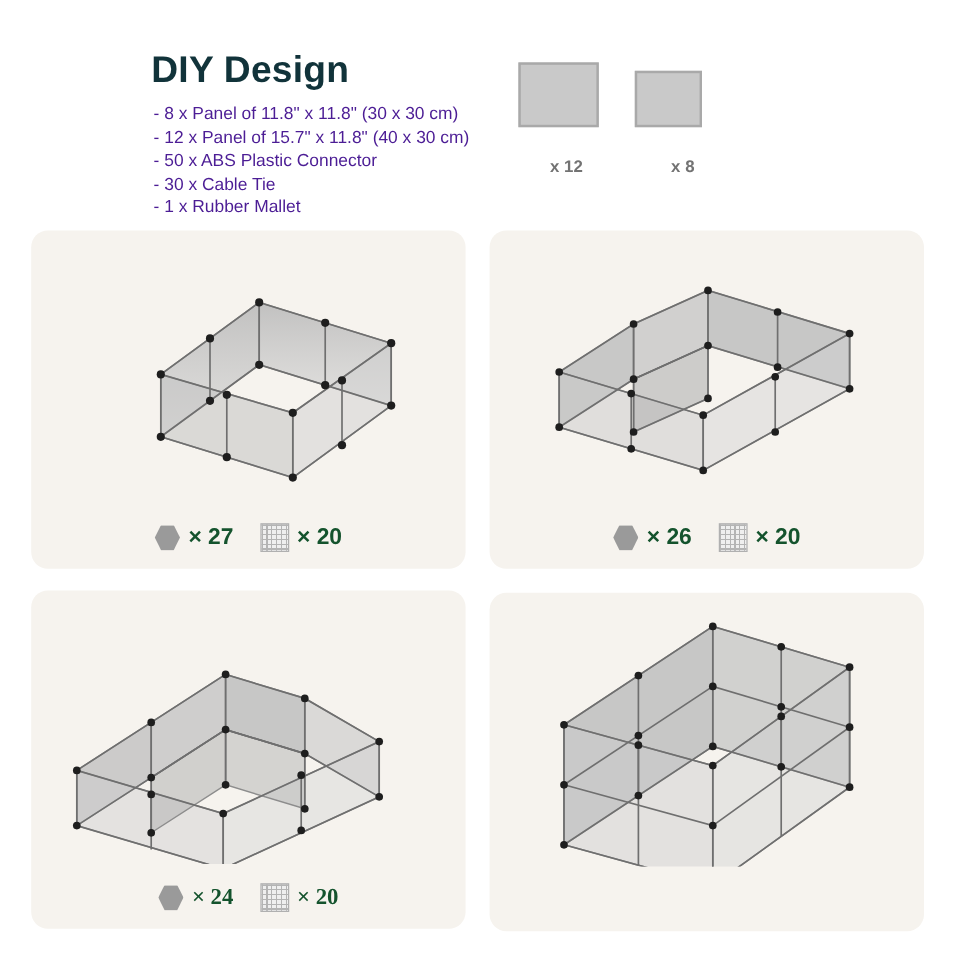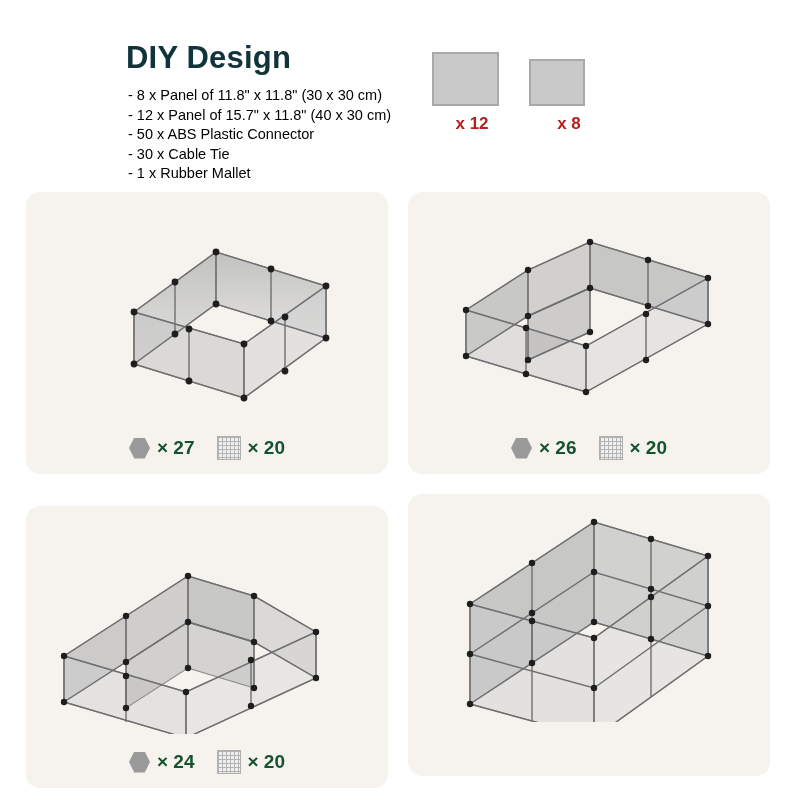--- a/index.html
+++ b/index.html
@@ -37,21 +37,21 @@
     font-weight: bold;
     letter-spacing: 0.2px;
     color: #11333a;
   }
   .spec-list {
     position: absolute;
     left: 128px;
     top: 86px;
     font-size: 14.5px;
     line-height: 19.6px;
-    color: #000000;
+    color: #4c1d95;
   }
   .spec-list div {
     white-space: nowrap;
   }
 
   
   .parts {
     position: absolute;
     left: 432px;
     top: 52px;
@@ -60,24 +60,24 @@
   }
   .part {
     position: absolute;
     text-align: center;
   }
   .part .art {
     position: relative;
     margin: 0 auto;
   }
   .part .cnt {
-    margin-top: 8px;
-    font-size: 17px;
+    margin-top: 24px;
+    font-size: 14px;
     font-weight: bold;
-    color: #b91c1c;
+    color: #737373;
   }
   .panel-swatch {
     background: #c9c9c9;
     border: 2px solid #a9a9a9;
     box-sizing: border-box;
   }
   .connector {
     position: relative;
     width: 26px;
     height: 26px;
@@ -106,21 +106,21 @@
   .card {
     position: absolute;
     width: 362px;
     height: 282px;
     background: #f6f3ee;
     border-radius: 14px;
     overflow: hidden;
   }
   .card.c0 { left: 0;     top: 0; }
   .card.c1 { left: 382px; top: 0; }
-  .card.c2 { left: 0;     top: 314px; }
+  .card.c2 { left: 0;     top: 300px; font-family: Liberation Serif, serif; }
   .card.c3 { left: 382px; top: 302px; }
 
   .figure {
     position: absolute;
     left: 0; top: 0;
     width: 362px;
     height: 228px;
   }
   .figure svg { display: block; }
 

